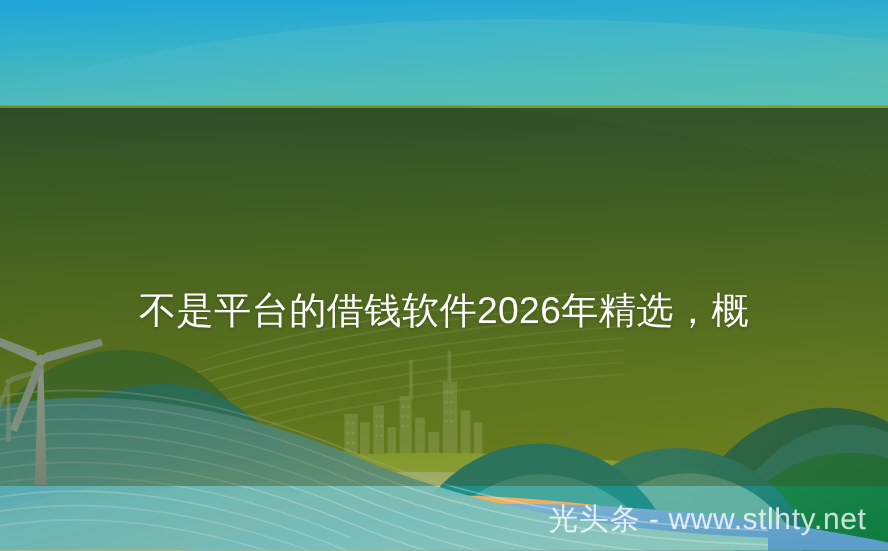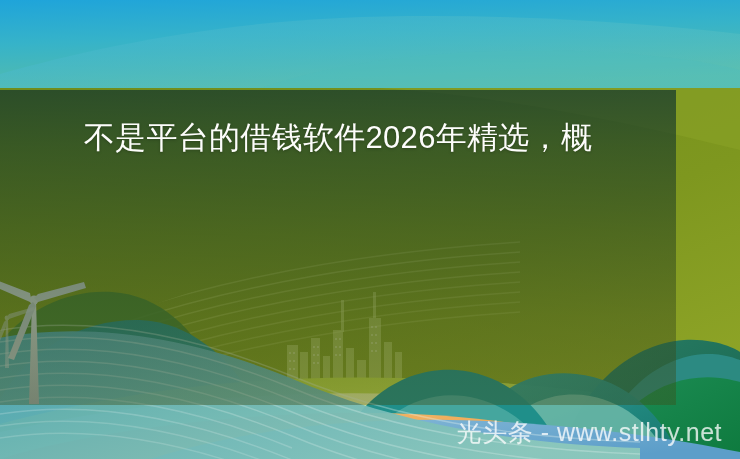--- a/index.html
+++ b/index.html
@@ -11,28 +11,28 @@
     overflow:hidden;
     background:#7f9a2e;
   }
 
   
   .art{position:absolute;inset:0;width:740px;height:459px;display:block;}
 
   
   #overlay-band{
     position:absolute;
-    left:0;top:90px;width:676px;height:315px;
+    left:0;top:90px;width:740px;height:315px;
     background:linear-gradient(180deg,
         rgba(18,54,46,0.72) 0%,
         rgba(28,62,40,0.66) 18%,
         rgba(40,68,32,0.56) 45%,
         rgba(52,72,26,0.46) 72%,
         rgba(62,76,22,0.40) 100%);
-    display:flex;justify-content:center;
+    display:flex;align-items:center;justify-content:center;
     pointer-events:none;
   }
 
   #headline{
     width:690px;
     text-align:center;
     color:#fdfdfb;
     font-size:31px;
     line-height:1.58;
     letter-spacing:0.3px;

